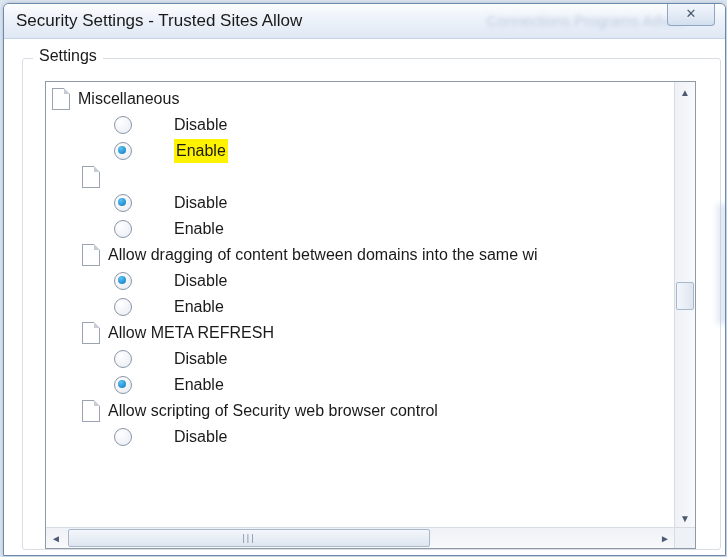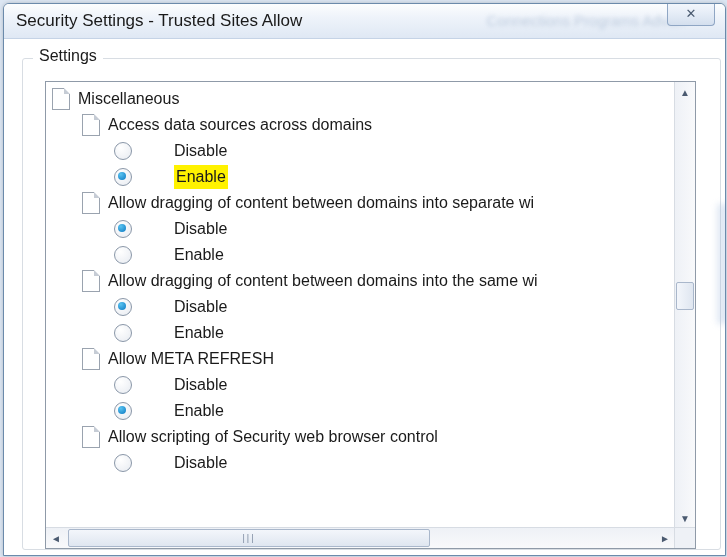--- a/index.html
+++ b/index.html
@@ -279,35 +279,30 @@
     <div class="groupbox">
       <div class="group-label">Settings</div>
 
       <div class="tree-wrap">
 
         <div class="tree" id="tree">
             <div class="row ind1">
               <span class="page-icon"></span>
               <span>Miscellaneous</span>
             </div>
-            <div class="row ind2">
-              <span class="page-icon"></span>
-              <span>Access data sources across domains</span>
-            </div>
             <div class="row ind3">
               <span class="radio"></span>
               <span>Disable</span>
             </div>
             <div class="row ind3">
               <span class="radio selected"></span>
               <span class="hl">Enable</span>
             </div>
             <div class="row ind2">
               <span class="page-icon"></span>
-              <span>Allow dragging of content between domains into separate wi</span>
             </div>
             <div class="row ind3">
               <span class="radio selected"></span>
               <span>Disable</span>
             </div>
             <div class="row ind3">
               <span class="radio"></span>
               <span>Enable</span>
             </div>
             <div class="row ind2">

